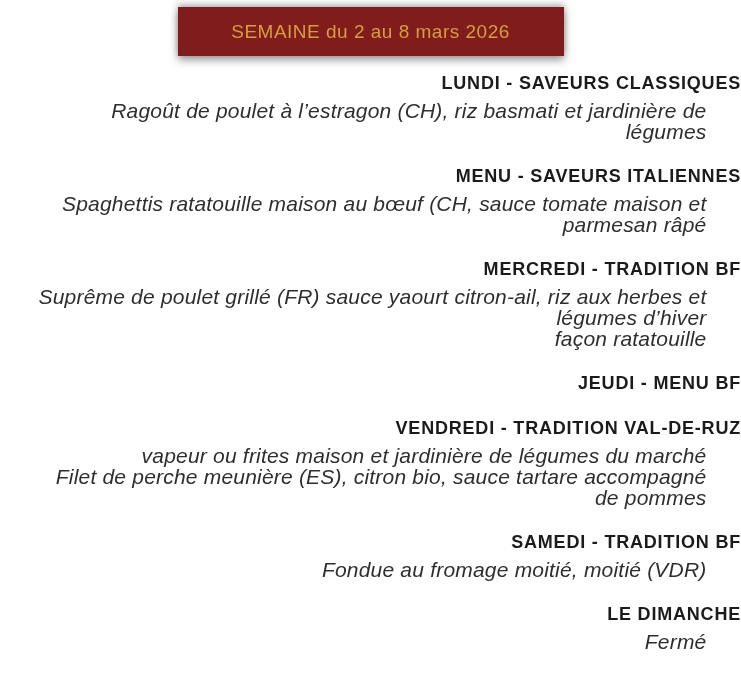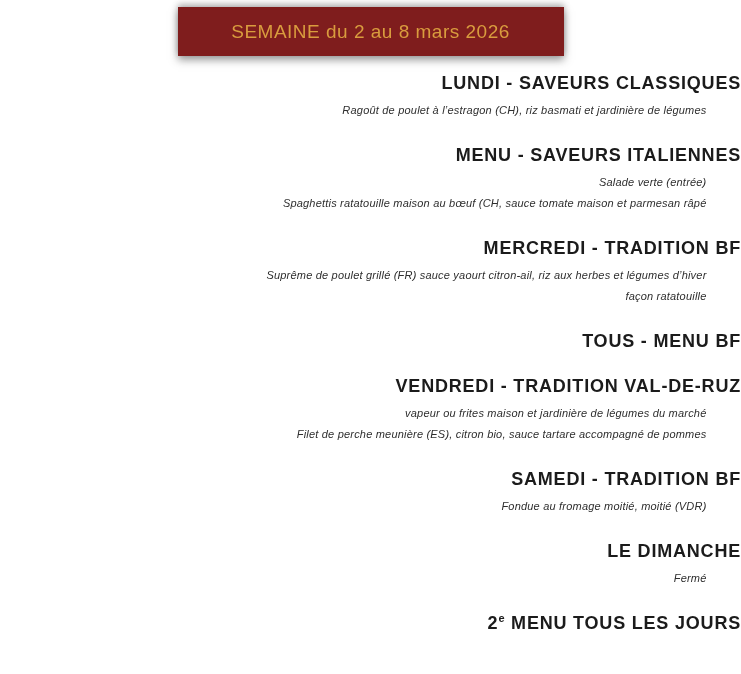--- a/index.html
+++ b/index.html
@@ -45,53 +45,52 @@
   }
   .day-heading sup {
     font-size: 11px;
     vertical-align: super;
     line-height: 0;
   }
   .day-line {
     margin: 0 auto;
     max-width: 672px;
     font-style: italic;
-    font-size: 11px;
+    font-size: 21px;
     line-height: 21px;
     color: #2e2e2e;
     letter-spacing: .2px;
   }
 </style>
 </head>
 <body>
 
 <div class="page">
   <div class="banner">
     <span class="banner-title">SEMAINE du 2 au 8 mars 2026</span>
   </div>
   <div class="menu" id="menu-sections">
   <section class="day">
     <h2 class="day-heading">LUNDI - SAVEURS CLASSIQUES</h2>
   <p class="day-line">Ragoût de poulet à l’estragon (CH), riz basmati et jardinière de légumes</p>
       </section>
 
   <section class="day">
     <h2 class="day-heading">MENU - SAVEURS ITALIENNES</h2>
-  <p class="day-line">Salade verte (entrée)</p>
         <p class="day-line">Spaghettis ratatouille maison au bœuf (CH, sauce tomate maison et parmesan râpé</p>
       </section>
 
   <section class="day">
     <h2 class="day-heading">MERCREDI - TRADITION BF</h2>
   <p class="day-line">Suprême de poulet grillé (FR) sauce yaourt citron-ail, riz aux herbes et légumes d’hiver</p>
         <p class="day-line">façon ratatouille</p>
       </section>
 
   <section class="day">
-    <h2 class="day-heading">TOUS - MENU BF</h2>
+    <h2 class="day-heading">JEUDI - MENU BF</h2>
       </section>
 
   <section class="day">
     <h2 class="day-heading">VENDREDI - TRADITION VAL-DE-RUZ</h2>
   <p class="day-line">vapeur ou frites maison et jardinière de légumes du marché</p>
         <p class="day-line">Filet de perche meunière (ES), citron bio, sauce tartare accompagné de pommes</p>
       </section>
 
   <section class="day">
     <h2 class="day-heading">SAMEDI - TRADITION BF</h2>

